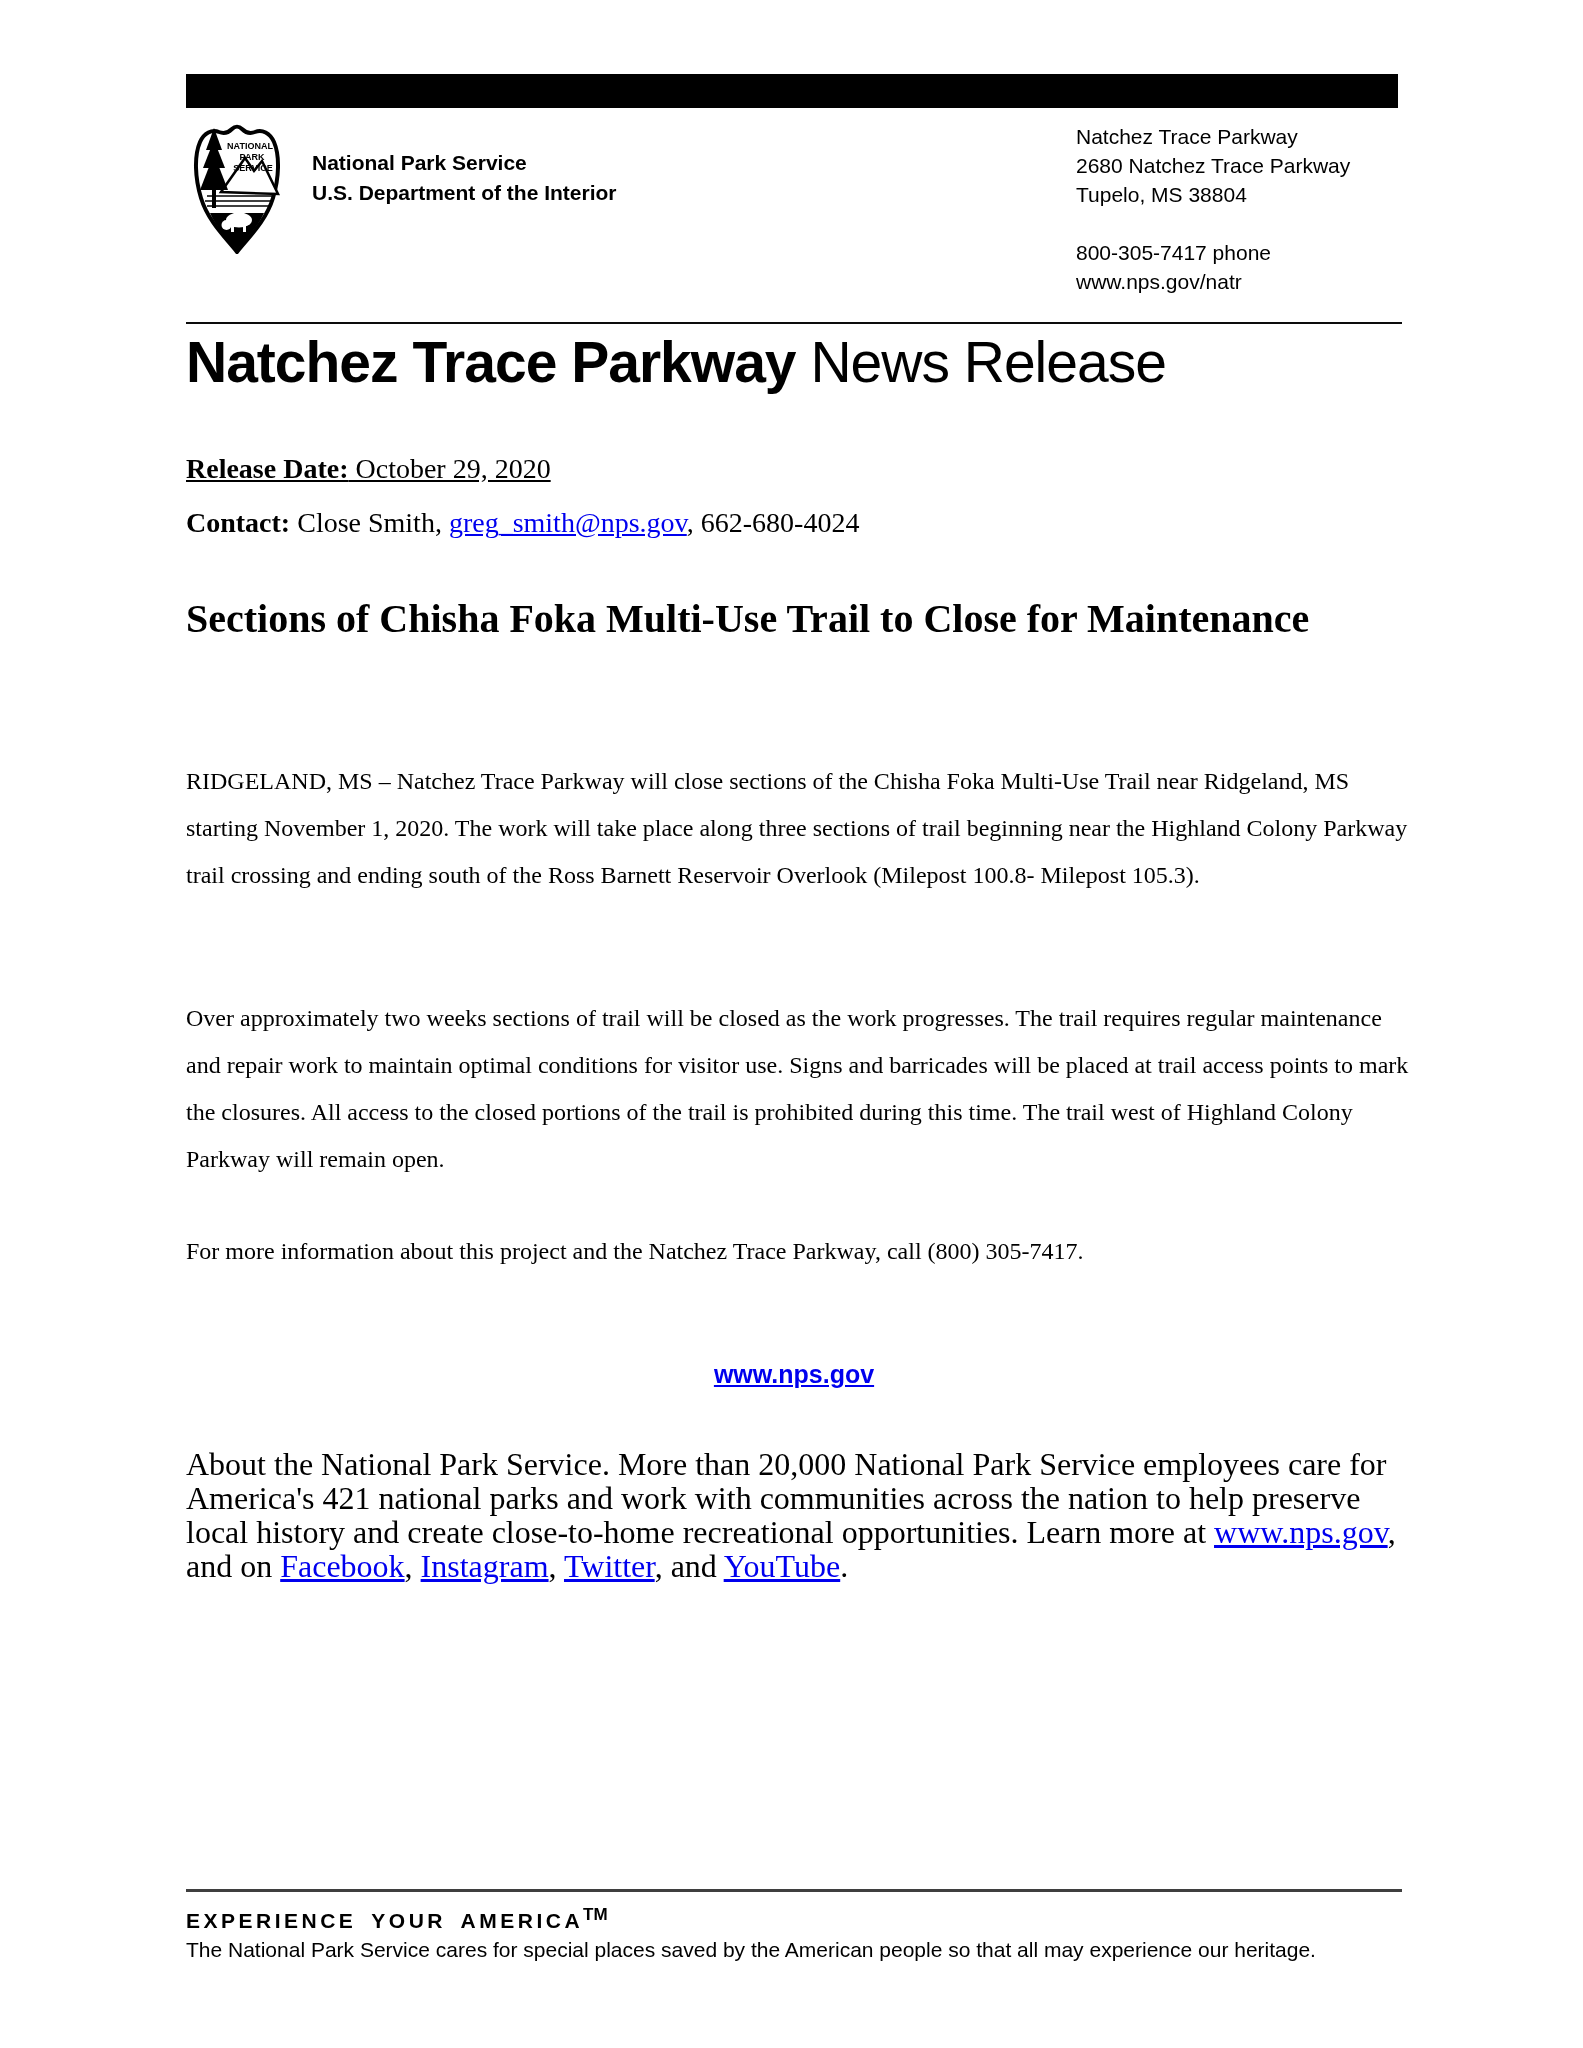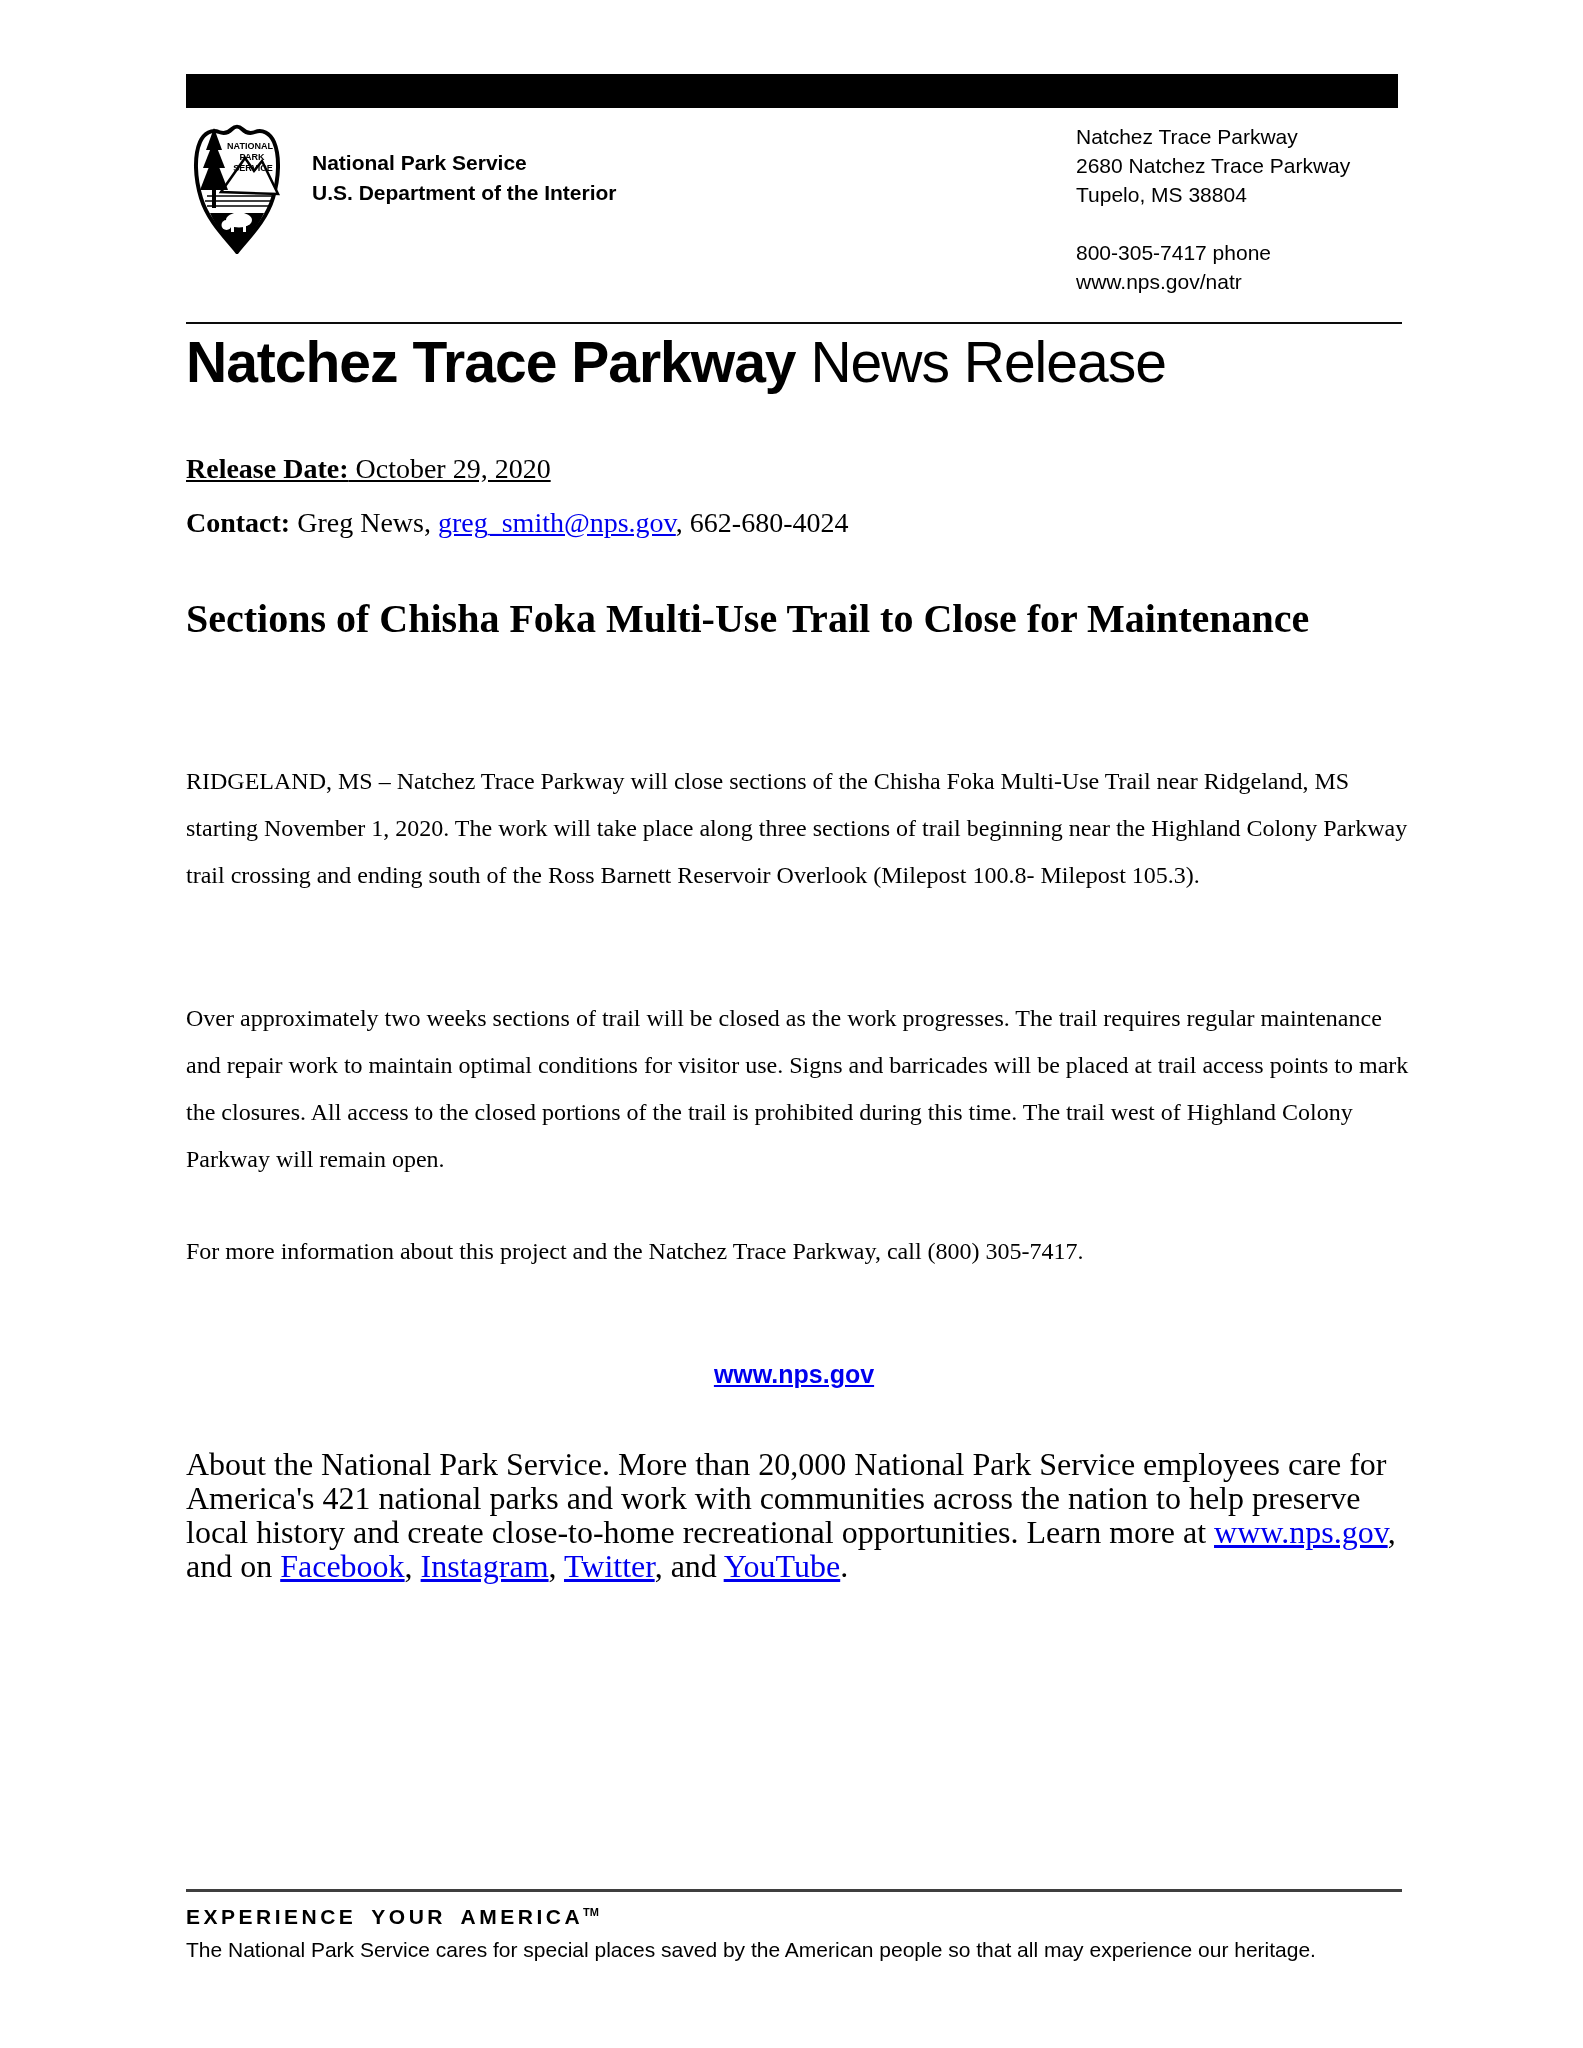--- a/index.html
+++ b/index.html
@@ -46,21 +46,21 @@
   .center-link-wrap { left:186px; top:1360px; width:1216px; text-align:center; }
   .center-link { font-family:"Liberation Sans", sans-serif; font-weight:bold;
                  font-size:25px; }
 
   .about { left:186px; top:1447px; width:1240px; 
            font-size:32px; line-height:34px; }
 
   .rule-bottom { left:186px; top:1889px; width:1216px; height:3px; background:#3f3f3f; }
   .slogan { left:186px; top:1905px; font-family:"Liberation Sans", sans-serif;
             font-weight:bold; font-size:21px; letter-spacing:3.5px; word-spacing:6px; }
-  .slogan sup { font-size:11px; letter-spacing:0; vertical-align:super; }
+  .slogan sup { font-size:17px; letter-spacing:0; vertical-align:super; }
   .tagline { left:186px; top:1938px; width:1220px;
              font-family:"Liberation Sans", sans-serif; font-size:21px; }
 
   .logo-svg { width:100%; height:100%; }
 </style>
 </head>
 <body>
 
 <div>
 
@@ -108,21 +108,21 @@
     <div>800-305-7417 phone</div>
     <div>www.nps.gov/natr</div>
   </div>
 
   <div class="abs rule-top"></div>
 
   <div class="abs masthead"><span class="bold">Natchez Trace Parkway</span><span> News Release</span></div>
 
   <p class="abs meta meta-date"><b>Release Date:</b><span> October 29, 2020</span></p>
 
-  <p class="abs meta meta-contact"><b>Contact:</b><span> Greg News, </span><a>greg_smith@nps.gov</a><span>, 662-680-4024</span></p>
+  <p class="abs meta meta-contact"><b>Contact:</b><span> Close Smith, </span><a>greg_smith@nps.gov</a><span>, 662-680-4024</span></p>
 
   <h2 class="abs headline">Sections of Chisha Foka Multi-Use Trail to Close for Maintenance</h2>
 
   <p class="abs bodypara para-1">RIDGELAND, MS – Natchez Trace Parkway will close sections of the Chisha Foka Multi-Use Trail near Ridgeland, MS starting November 1, 2020. The work will take place along three sections of trail beginning near the Highland Colony Parkway trail crossing and ending south of the Ross Barnett Reservoir Overlook (Milepost 100.8- Milepost 105.3).</p>
   <p class="abs bodypara para-2">Over approximately two weeks sections of trail will be closed as the work progresses. The trail requires regular maintenance and repair work to maintain optimal conditions for visitor use. Signs and barricades will be placed at trail access points to mark the closures. All access to the closed portions of the trail is prohibited during this time. The trail west of Highland Colony Parkway will remain open.</p>
   <p class="abs bodypara para-3">For more information about this project and the Natchez Trace Parkway, call (800) 305-7417.</p>
 
   <div class="abs center-link-wrap">
     <a class="center-link">www.nps.gov</a>
   </div>

